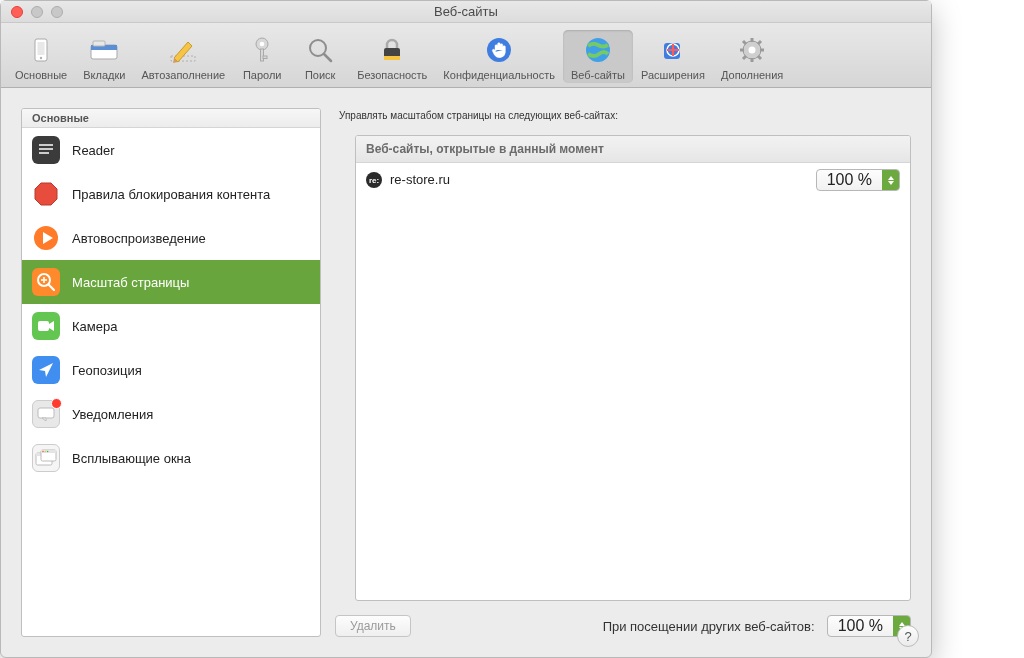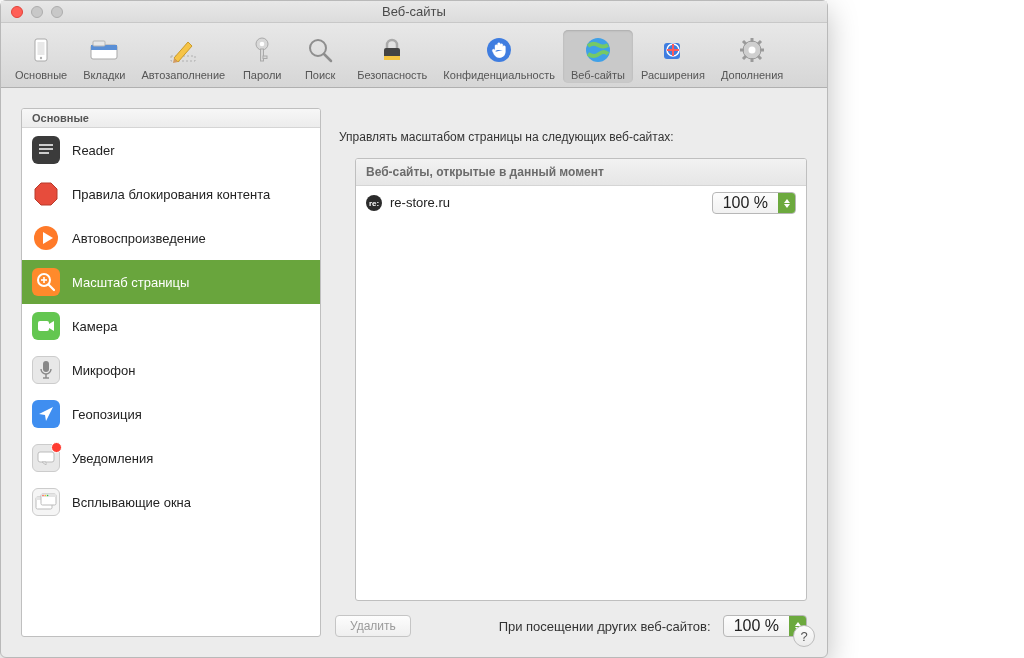--- a/index.html
+++ b/index.html
@@ -4,21 +4,21 @@
 <style>
   * { box-sizing: border-box; margin: 0; padding: 0; }
   body {
     font-family: -apple-system, "Helvetica Neue", Arial, sans-serif;
     background: #fff;
     width: 1024px;
     height: 658px;
     overflow: hidden;
   }
   .window {
-    width: 828px;
+    width: 932px;
     height: 658px;
     background: #ececec;
     border: 1px solid #b9b9b9;
     border-radius: 6px;
     box-shadow: 0 10px 30px rgba(0,0,0,0.25);
     display: flex;
     flex-direction: column;
     position: relative;
   }
   .titlebar {
@@ -84,22 +84,22 @@
     cursor:default;
     position:relative;
   }
   .side-item.selected { background:#69a53d; color:#fff; }
   .side-icon { width:28px; height:28px; border-radius:6px; display:flex; align-items:center; justify-content:center; flex-shrink:0; position:relative;}
   .main {
     flex:1;
     display:flex; flex-direction:column;
   }
   .main-heading {
-    font-size:12px; color:#333;
-    margin: 22px 0 14px 4px;
+    font-size:10px; color:#333;
+    margin: 2px 0 14px 4px;
   }
   .listbox {
     flex:1;
     background:#fff;
     border:1px solid #bfbfbf;
     border-radius:3px;
     display:flex; flex-direction:column;
     overflow:hidden;
     margin-left:20px;
   }
@@ -331,31 +331,20 @@
         <span>Масштаб страницы</span>
       </div>
       <div class="side-item">
         <div class="side-icon" style="background:#63c650;border-radius:6px;">
           <svg width="18" height="14" viewBox="0 0 18 14">
               <rect x="1" y="2" width="11" height="10" rx="2" fill="#fff"></rect>
               <polygon points="12,5 17,2 17,12 12,9" fill="#fff"></polygon>
             </svg>
         </div>
         <span>Камера</span>
-      </div>
-      <div class="side-item">
-        <div class="side-icon" style="background:#e8e8e8;border-radius:6px;border:1px solid #ccc;">
-          <svg width="14" height="20" viewBox="0 0 14 20">
-              <rect x="4" y="1" width="6" height="11" rx="3" fill="#888"></rect>
-              <path d="M2 9 a5 5 0 0 0 10 0" fill="none" stroke="#888" stroke-width="1.4"></path>
-              <line x1="7" y1="14" x2="7" y2="18" stroke="#888" stroke-width="1.4"></line>
-              <line x1="4" y1="18" x2="10" y2="18" stroke="#888" stroke-width="1.4"></line>
-            </svg>
-        </div>
-        <span>Микрофон</span>
       </div>
       <div class="side-item">
         <div class="side-icon" style="background:#3f8ef0;border-radius:6px;">
           <svg width="18" height="18" viewBox="0 0 18 18">
               <polygon points="2,9 16,2 9,16 8,10" fill="#fff"></polygon>
             </svg>
         </div>
         <span>Геопозиция</span>
       </div>
       <div class="side-item">

